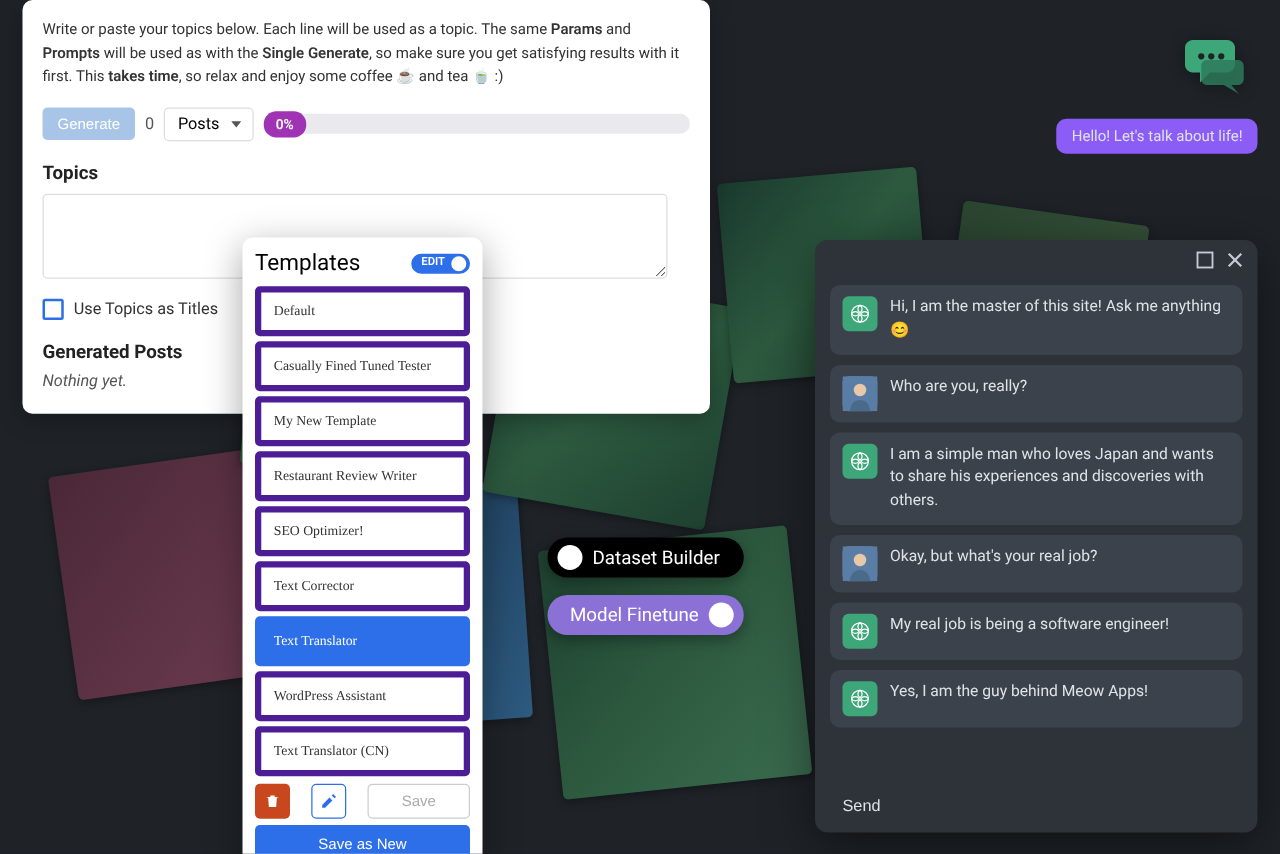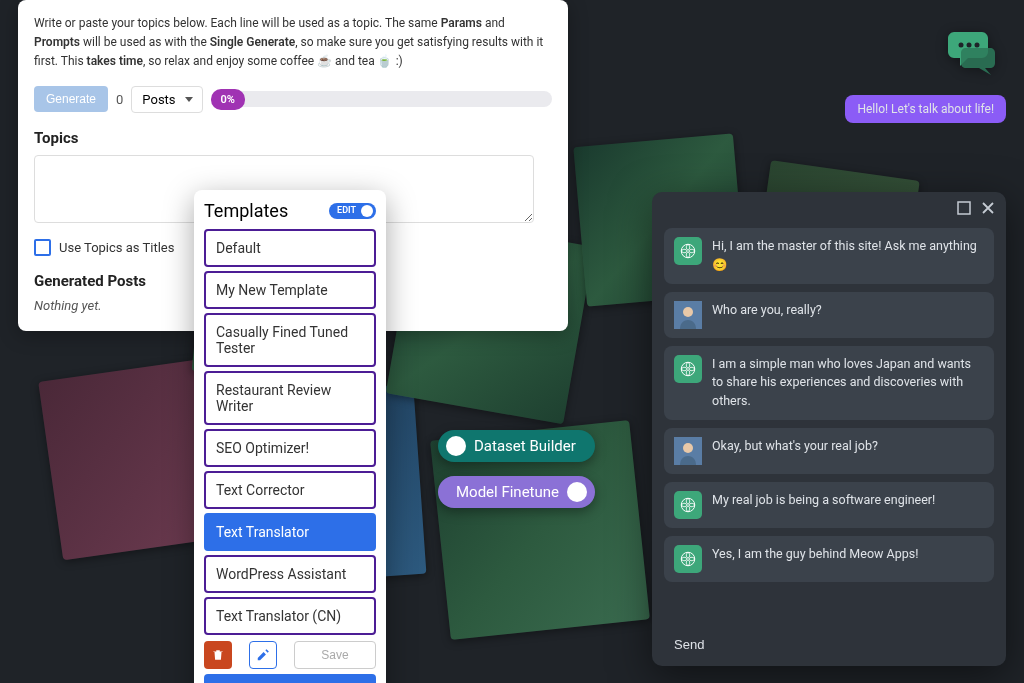--- a/index.html
+++ b/index.html
@@ -32,33 +32,33 @@
 
 .nothing { font-size: 13px; font-style: italic; color: #555; margin-top: 8px; }
 
 
 .templates { position: absolute; top: 190px; left: 194px; width: 192px; background: #fff; border-radius: 8px; padding: 10px; box-shadow: 0 8px 30px rgba(0,0,0,0.35); z-index: 20; }
 .templates-head { display: flex; justify-content: space-between; align-items: center; margin-bottom: 8px; }
 .templates-title { font-weight: 400; font-size: 18px; }
 .edit-toggle { display: flex; gap: 5px; background: #2d6fe8; border-radius: 10px; padding: 2px 3px 2px 8px; }
 .edit-label { color: #fff; font-size: 9px; font-weight: 600; }
 .toggle-knob { width: 12px; height: 12px; background: #fff; border-radius: 50%; }
-.tpl-item { padding: 9px 10px; font-size: 14px; color: #333; border-radius: 4px; cursor: pointer; border: 2px solid #4c1d95; margin-bottom: 4px; }
+.tpl-item { padding: 9px 10px; font-size: 11px; color: #333; border-radius: 4px; cursor: pointer; border: 5px solid #4c1d95; margin-bottom: 4px; font-family: Liberation Serif, serif; }
 .tpl-item.selected { background: #2d6fe8; color: #fff; border-color: #2d6fe8; }
 .tpl-actions { display: flex; gap: 17px; margin-top: 6px; }
 .icon-btn { width: 28px; height: 28px; display: flex; align-items: center; justify-content: center; border-radius: 4px; cursor: pointer; }
 .icon-delete { background: #c9471f; }
 .icon-edit { background: #fff; border: 1px solid #2d6fe8; }
 .btn-save { flex: 1; border: 1px solid #ccc; color: #aaa; background: #fff; border-radius: 4px; font-size: 12px; cursor: pointer; }
 .btn-save-new { width: 100%; margin-top: 5px; background: #2d6fe8; color: #fff; border: none; border-radius: 4px; padding: 8px; font-size: 12px; cursor: pointer; }
 
 
 .pills { position: absolute; top: 430px; left: 438px; z-index: 15; }
 .pill { display: flex; align-items: center; padding: 7px 18px; border-radius: 22px; font-size: 15px; color: #fff; margin-bottom: 14px; box-shadow: 0 4px 12px rgba(0,0,0,0.35); position: relative; }
-.pill-green { background: #0f766e; padding-left: 36px; }
+.pill-green { background: #000000; padding-left: 36px; }
 .pill-purple { background: #8b71d6; padding-right: 36px; }
 .pill-dot { width: 20px; height: 20px; background: #fff; border-radius: 50%; position: absolute; }
 .pill-green .pill-dot { left: 8px; }
 .pill-purple .pill-dot { right: 8px; }
 
 
 .chat-icon { position: absolute; top: 30px; right: 28px; z-index: 30; }
 .chat-icon svg { filter: drop-shadow(0 2px 6px rgba(0,0,0,0.4)); }
 
 
@@ -119,22 +119,22 @@
 <div class="templates">
   <div class="templates-head">
     <span class="templates-title">Templates</span>
     <div class="edit-toggle">
       <span class="edit-label">EDIT</span>
       <div class="toggle-knob"></div>
     </div>
   </div>
   <div id="tpl-list">
       <div class="tpl-item">Default</div>
+      <div class="tpl-item">Casually Fined Tuned Tester</div>
       <div class="tpl-item">My New Template</div>
-      <div class="tpl-item">Casually Fined Tuned Tester</div>
       <div class="tpl-item">Restaurant Review Writer</div>
       <div class="tpl-item">SEO Optimizer!</div>
       <div class="tpl-item">Text Corrector</div>
       <div class="tpl-item selected">Text Translator</div>
       <div class="tpl-item">WordPress Assistant</div>
       <div class="tpl-item">Text Translator (CN)</div>
     </div>
   <div class="tpl-actions">
     <div class="icon-btn icon-delete">
       <svg width="14" height="14" viewBox="0 0 24 24" fill="#fff">

